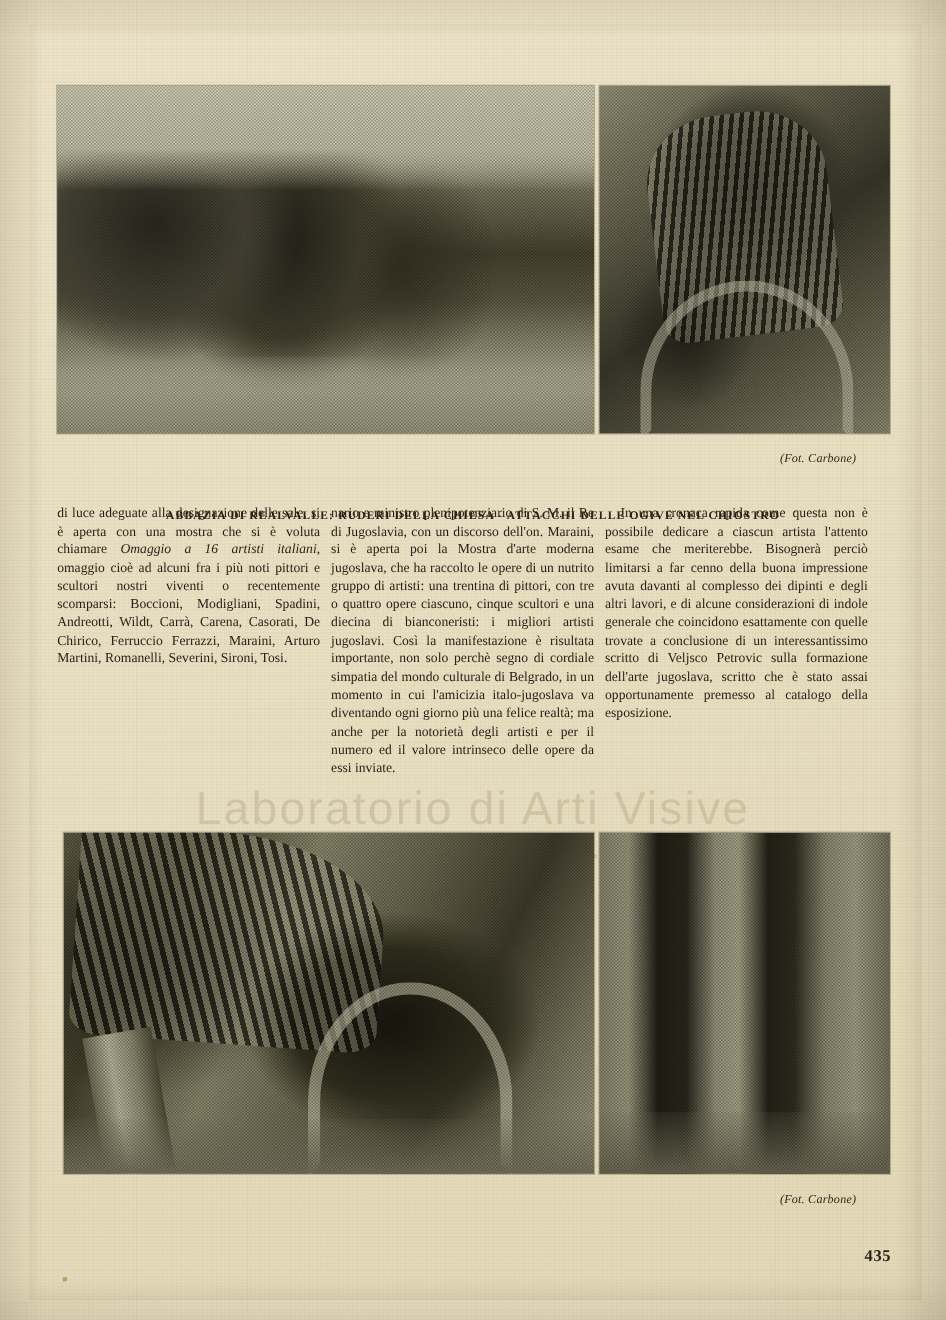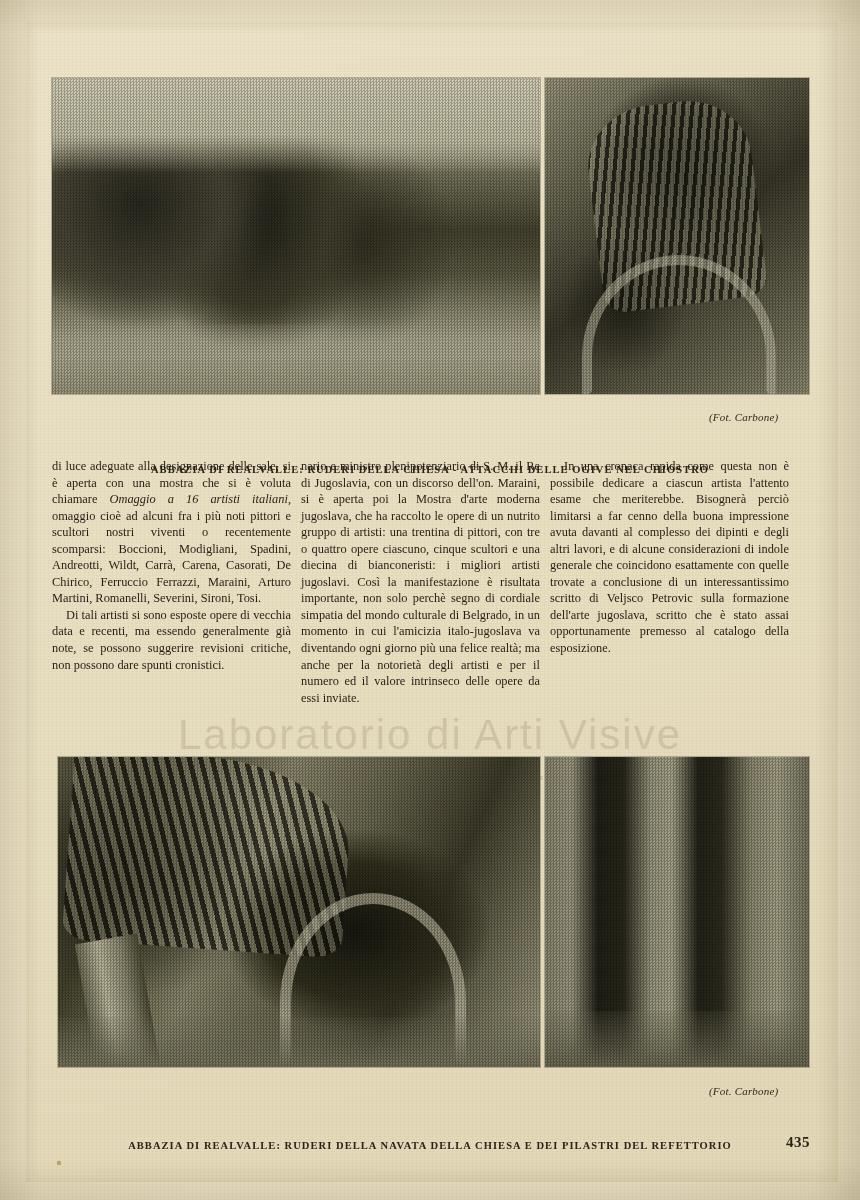--- a/index.html
+++ b/index.html
@@ -324,21 +324,20 @@
     </div>
 
     <div class="credit" style="left:709px; top:411px;">(Fot. Carbone)</div>
 
     <div class="caption" style="top:424px;">ABBAZIA DI REALVALLE: RUDERI DELLA CHIESA - ATTACCHI DELLE OGIVE NEL CHIOSTRO</div>
 
     <div id="columns">
 
       <div class="col">
         <p><span>di luce adeguate alla designazione delle sale, si è aperta con una mostra che si è voluta chiamare </span><em>Omaggio a 16 artisti italiani</em><span>, omaggio cioè ad alcuni fra i più noti pittori e scultori nostri viventi o recentemente scomparsi: Boccioni, Modigliani, Spadini, Andreotti, Wildt, Carrà, Carena, Casorati, De Chirico, Ferruccio Ferrazzi, Maraini, Arturo Martini, Romanelli, Severini, Sironi, Tosi.</span></p>
-        <p>Di tali artisti si sono esposte opere di vecchia data e recenti, ma essendo generalmente già note, se possono suggerire revisioni critiche, non possono dare spunti cronistici.</p>
       </div>
 
       <div class="col">
         <p>nario e ministro plenipotenziario di S. M. il Re di Jugoslavia, con un discorso dell'on. Maraini, si è aperta poi la Mostra d'arte moderna jugoslava, che ha raccolto le opere di un nutrito gruppo di artisti: una trentina di pittori, con tre o quattro opere ciascuno, cinque scultori e una diecina di bianconeristi: i migliori artisti jugoslavi. Così la manifestazione è risultata importante, non solo perchè segno di cordiale simpatia del mondo culturale di Belgrado, in un momento in cui l'amicizia italo-jugoslava va diventando ogni giorno più una felice realtà; ma anche per la notorietà degli artisti e per il numero ed il valore intrinseco delle opere da essi inviate.</p>
       </div>
 
       <div class="col">
         <p class="indent">In una cronaca rapida come questa non è possibile dedicare a ciascun artista l'attento esame che meriterebbe. Bisognerà perciò limitarsi a far cenno della buona impressione avuta davanti al complesso dei dipinti e degli altri lavori, e di alcune considerazioni di indole generale che coincidono esattamente con quelle trovate a conclusione di un interessantissimo scritto di Veljsco Petrovic sulla formazione dell'arte jugoslava, scritto che è stato assai opportunamente premesso al catalogo della esposizione.</p>
       </div>
 
@@ -354,20 +353,19 @@
     </div>
 
     <div class="photo" id="photo-refectory-pillars" style="left:545px; top:757px; width:264px; height:310px;">
       <div class="tone"></div>
       <div class="ground"></div>
       <div class="grain"></div>
     </div>
 
     <div class="credit" style="left:709px; top:1085px;">(Fot. Carbone)</div>
 
-    <div class="caption" style="top:1100px;">ABBAZIA DI REALVALLE: RUDERI DELLA NAVATA DELLA CHIESA E DEI PILASTRI DEL REFETTORIO</div>
 
     <div id="page-number">435</div>
 
     <div class="speck" style="left:57px; top:1161px;"></div>
 
   </div>
 </div>
 
 </body></html>

